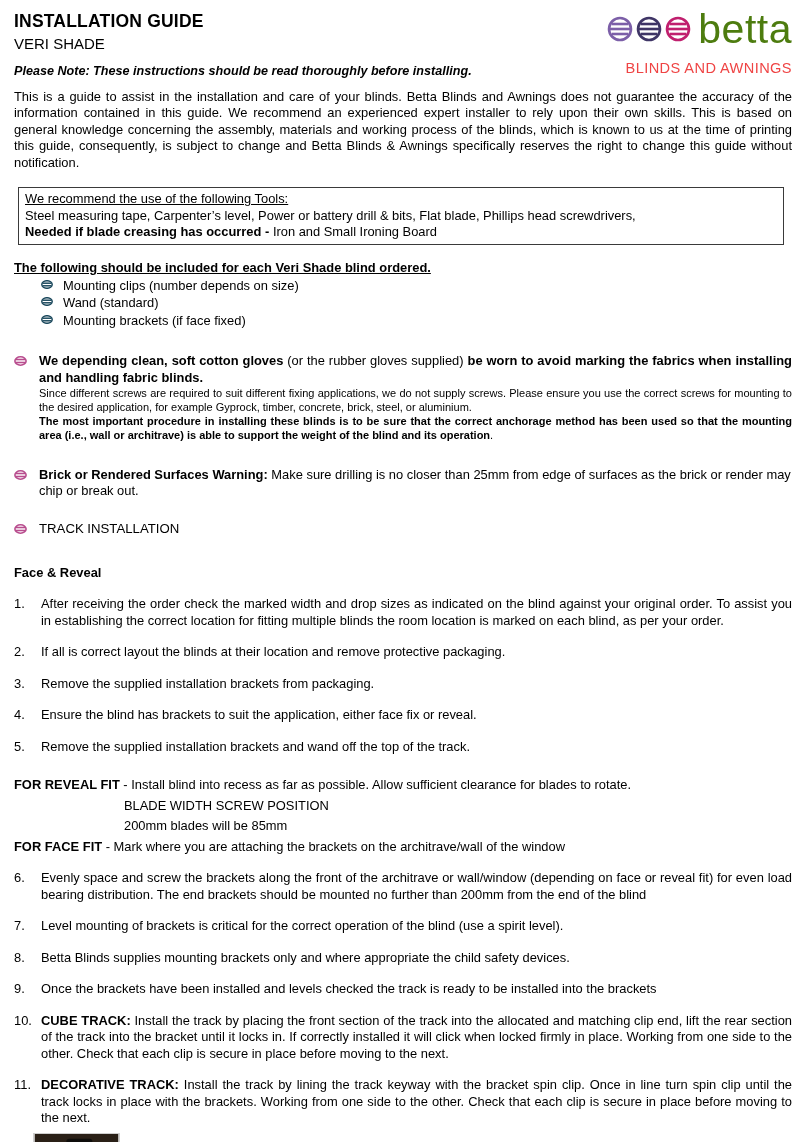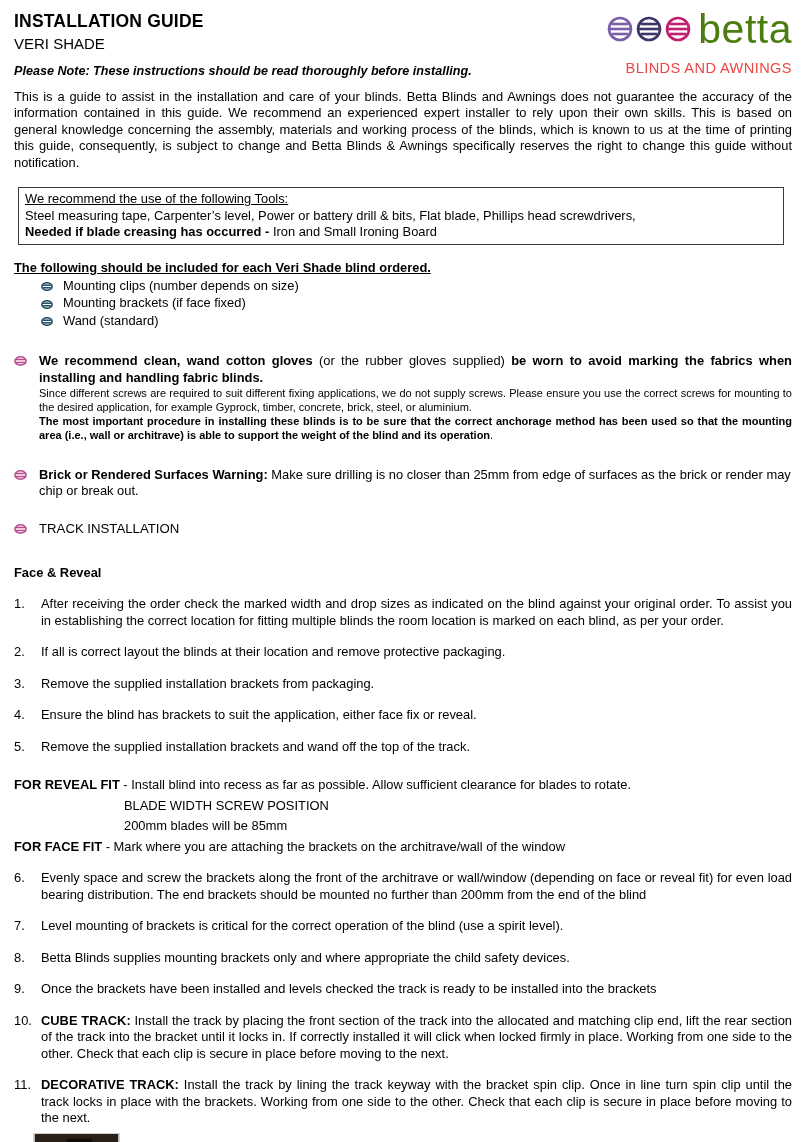--- a/index.html
+++ b/index.html
@@ -23,21 +23,21 @@
 
   .intro { text-align:justify; margin-top:10px; }
 
   
   .tools-box { border:1px solid #3a3a3a; margin:16px 8px 0 4px; padding:3px 6px 4px; line-height:1.26; }
   .u { text-decoration:underline; }
   .b { font-weight:normal; }
 
   
   .included-heading { font-weight:bold; text-decoration:underline; margin-top:15px; }
-  .inc-item { display:flex; margin-left:27px; margin-top:1px;align-items:center; }
+  .inc-item { display:flex; margin-left:27px; margin-top:1px; }
   .inc-item .bullet { width:22px; flex:none; padding-top:2px; }
 
   
   .bullet svg { display:block; }
   .pbullet { display:flex; margin-top:24px; }
   .pbullet .bullet { width:25px; flex:none; padding-top:3px; }
   .pbullet-body { flex:1; }
   .pbullet-body .main { text-align:justify; }
   .small-text { font-size:11px; line-height:1.24; text-align:justify; margin-top:1px; }
   .track-heading { margin-top:21px; font-size:13.2px; }
@@ -121,47 +121,47 @@
   <div class="inc-item">
     <span class="bullet">
       <svg width="12" height="9" viewBox="0 0 12 9">
           <g fill="none" stroke-width="1.5" stroke="#1d4a5e">
             <ellipse cx="6" cy="4.5" rx="5.2" ry="3.8"></ellipse>
             <line x1="1.5" y1="3.2" x2="10.5" y2="3.2"></line>
             <line x1="1.5" y1="5.8" x2="10.5" y2="5.8"></line>
           </g>
         </svg>
     </span>
-    <span>Mounting brackets (if face fixed)</span>
+    <span>Wand (standard)</span>
   </div>
   <div class="inc-item">
     <span class="bullet">
       <svg width="12" height="9" viewBox="0 0 12 9">
           <g fill="none" stroke-width="1.5" stroke="#1d4a5e">
             <ellipse cx="6" cy="4.5" rx="5.2" ry="3.8"></ellipse>
             <line x1="1.5" y1="3.2" x2="10.5" y2="3.2"></line>
             <line x1="1.5" y1="5.8" x2="10.5" y2="5.8"></line>
           </g>
         </svg>
     </span>
-    <span>Wand (standard)</span>
+    <span>Mounting brackets (if face fixed)</span>
   </div>
 
   <div class="pbullet">
     <span class="bullet">
       <svg width="13" height="10" viewBox="0 0 13 10">
           <g fill="none" stroke-width="1.6" stroke="#b84d8e">
             <ellipse cx="6.5" cy="5" rx="5.6" ry="4.2"></ellipse>
             <line x1="1.6" y1="3.5" x2="11.4" y2="3.5"></line>
             <line x1="1.6" y1="6.5" x2="11.4" y2="6.5"></line>
           </g>
         </svg>
     </span>
     <div class="pbullet-body">
-      <p class="main"><b>We recommend clean, wand cotton gloves </b><span>(or the rubber gloves supplied) </span><b>be worn to avoid marking the fabrics when installing and handling fabric blinds.</b></p>
+      <p class="main"><b>We depending clean, soft cotton gloves </b><span>(or the rubber gloves supplied) </span><b>be worn to avoid marking the fabrics when installing and handling fabric blinds.</b></p>
       <p class="small-text">Since different screws are required to suit different fixing applications, we do not supply screws. Please ensure you use the correct screws for mounting to the desired application, for example Gyprock, timber, concrete, brick, steel, or aluminium.</p>
       <p class="small-text"><b>The most important procedure in installing these blinds is to be sure that the correct anchorage method has been used so that the mounting area (i.e., wall or architrave) is able to support the weight of the blind and its operation</b><span>.</span></p>
     </div>
   </div>
 
   <div class="pbullet">
     <span class="bullet">
       <svg width="13" height="10" viewBox="0 0 13 10">
           <g fill="none" stroke-width="1.6" stroke="#b84d8e">
             <ellipse cx="6.5" cy="5" rx="5.6" ry="4.2"></ellipse>

